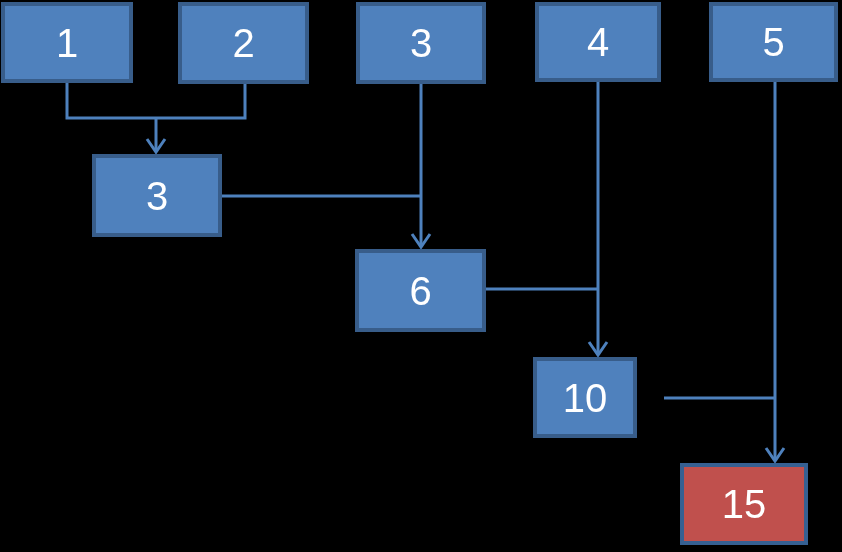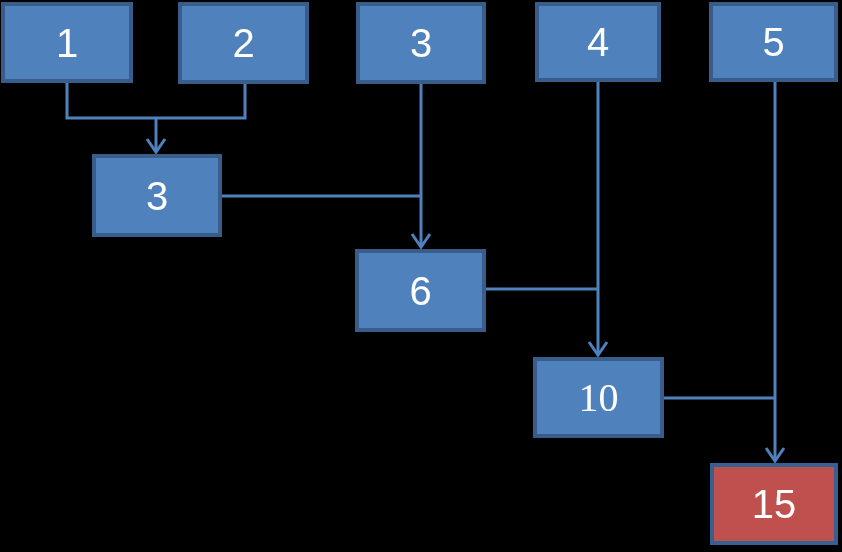--- a/index.html
+++ b/index.html
@@ -58,22 +58,22 @@
     border-color: var(--result-border);
   }
   
   #n-input-1 { left: 1px;   top: 2px;   width: 132px; height: 81px; }
   #n-input-2 { left: 178px; top: 2px;   width: 131px; height: 82px; }
   #n-input-3 { left: 356px; top: 2px;   width: 130px; height: 82px; }
   #n-input-4 { left: 535px; top: 2px;   width: 126px; height: 80px; }
   #n-input-5 { left: 709px; top: 2px;   width: 129px; height: 80px; }
   #n-sum-3   { left: 92px;  top: 154px; width: 130px; height: 83px; }
   #n-sum-6   { left: 355px; top: 249px; width: 131px; height: 83px; }
-  #n-sum-10  { left: 533px; top: 357px; width: 131px; height: 81px; font-family: Liberation Serif, serif; }
-  #n-sum-15  { left: 710px; top: 463px; width: 128px; height: 82px; }
+  #n-sum-10  { left: 533px; top: 357px; width: 104px; height: 81px; }
+  #n-sum-15  { left: 680px; top: 463px; width: 128px; height: 82px; }
 </style>
 </head>
 <body>
 
 <div class="canvas">
 
   <svg class="connector-layer" viewBox="0 0 842 552" xmlns="http://www.w3.org/2000/svg">
 
     <path d="M67,83 V118 H245 V84"></path>
     <path d="M156,118 V152"></path>

